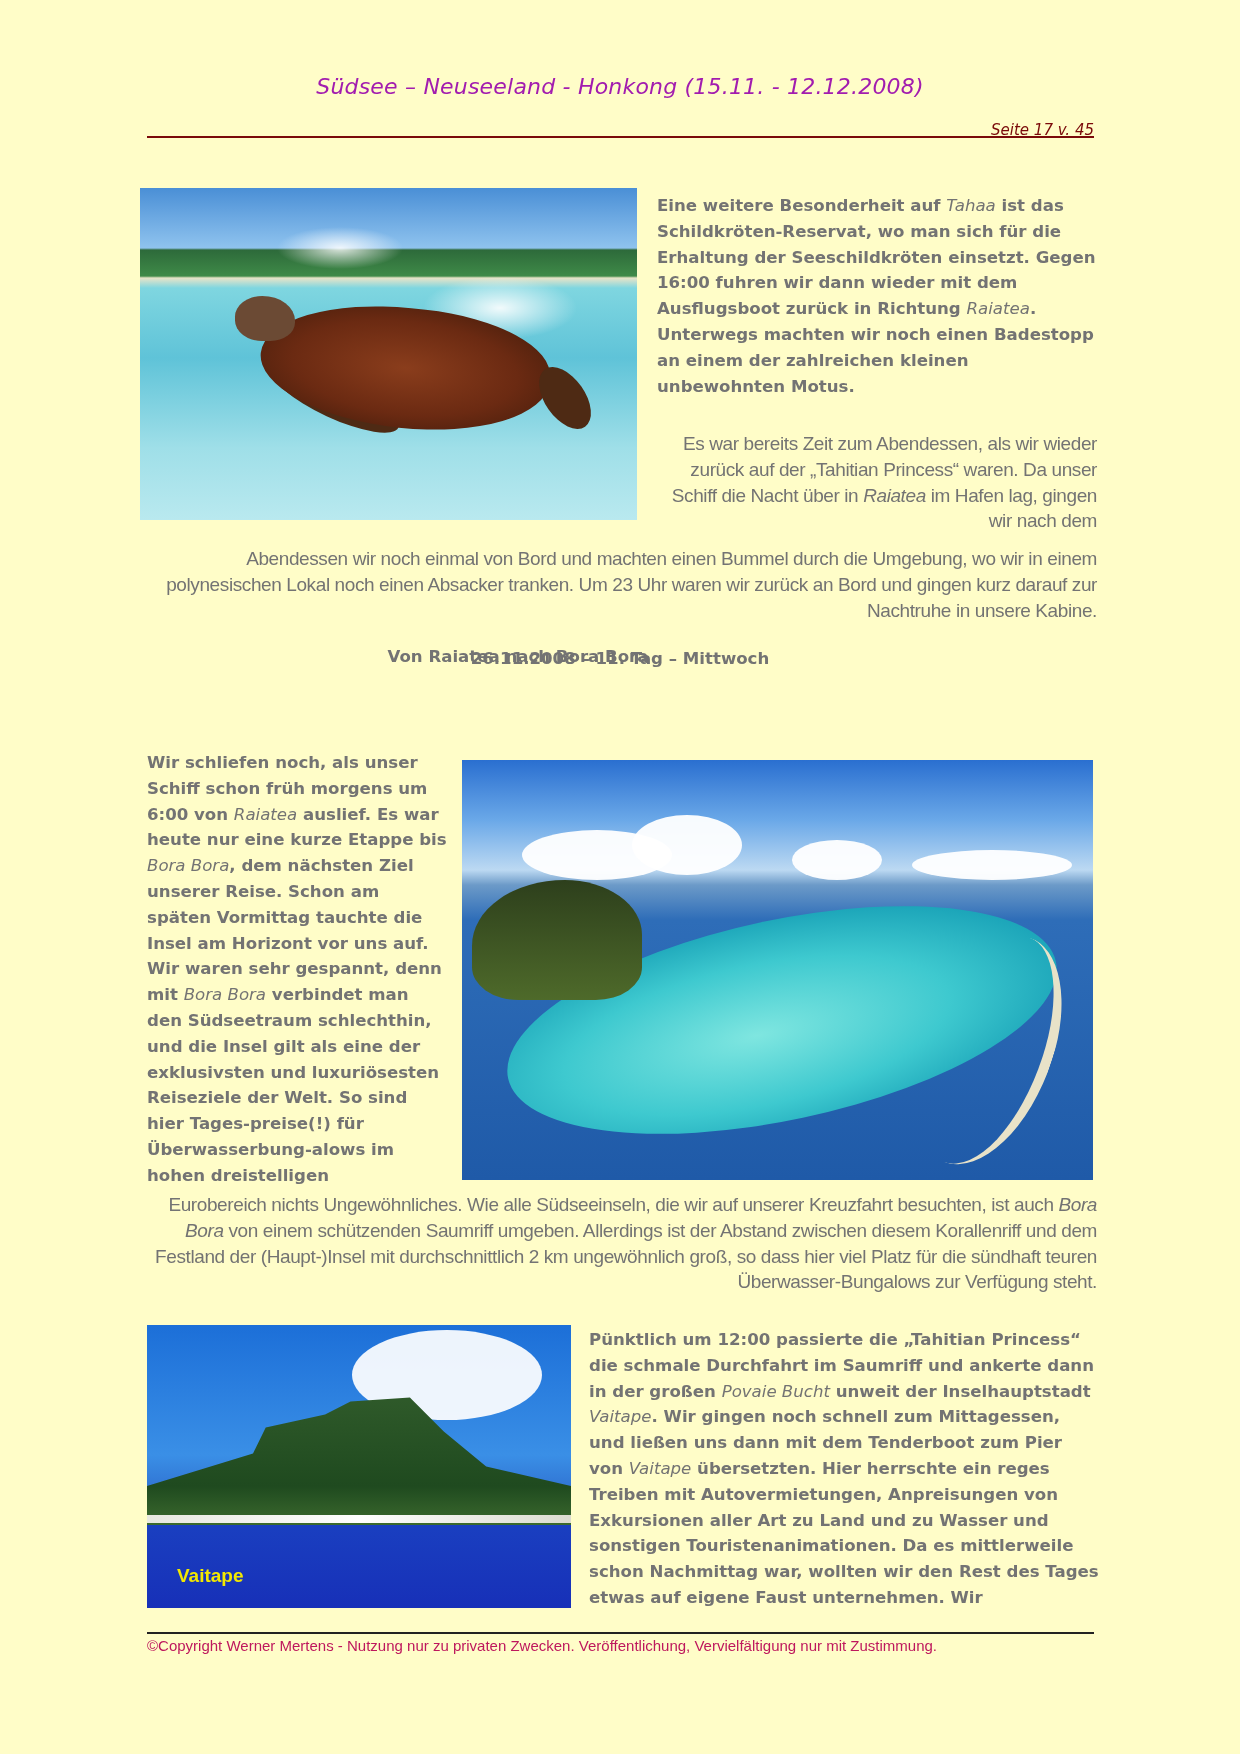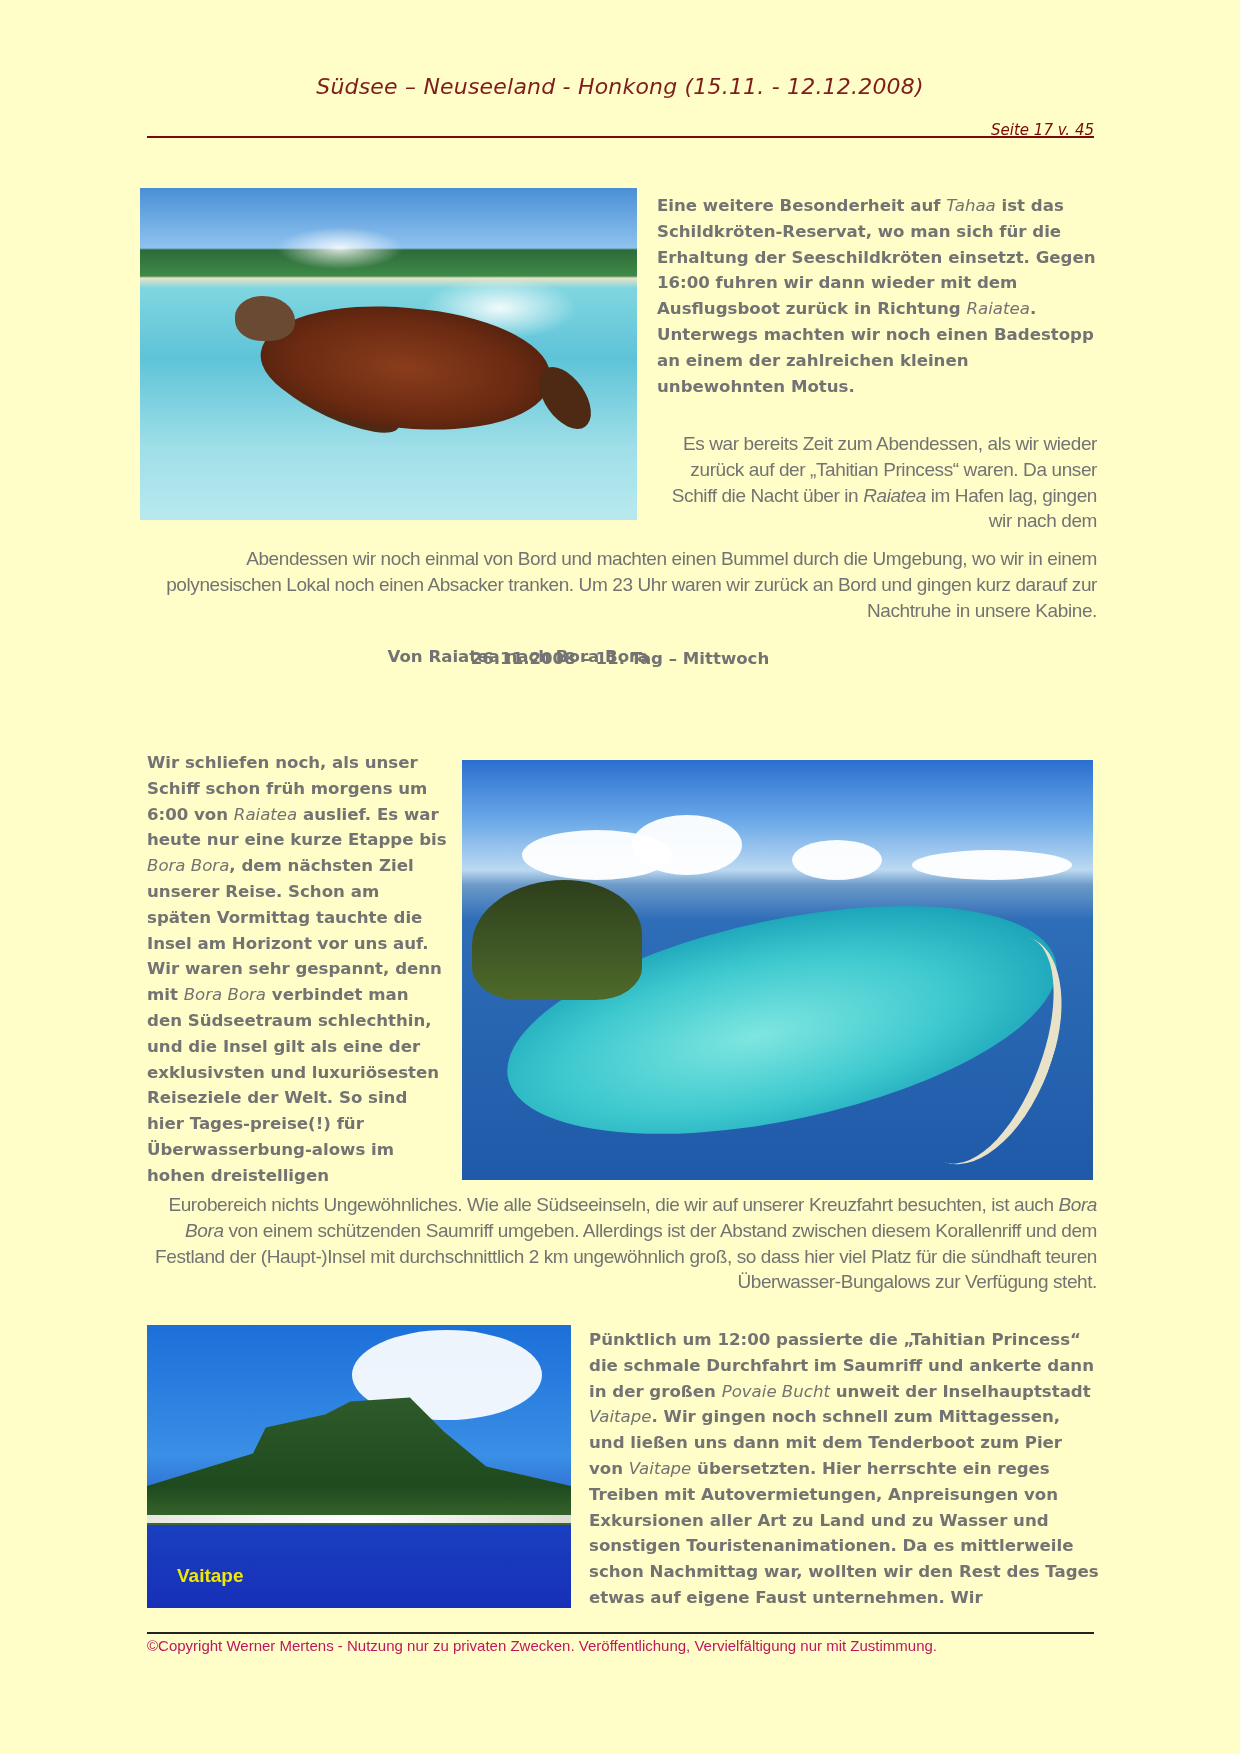--- a/index.html
+++ b/index.html
@@ -3,21 +3,21 @@
 <meta charset="utf-8">
 <style>
   html, body { margin:0; padding:0; }
   body {
     width:1240px; height:1754px; background:#fffdc8; position:relative; overflow:hidden;
     font-family:"DejaVu Sans", sans-serif; color:#7a0a0a;
   }
   .abs { position:absolute; }
   .hdr1 {
     left:0; width:1240px; top:74px; text-align:center; font-style:italic;
-    font-size:22px; color:#7f1d1d; font-family:"DejaVu Sans", sans-serif; letter-spacing:0.2px;
+    font-size:22px; color:#a21caf; font-family:"DejaVu Sans", sans-serif; letter-spacing:0.2px;
   }
   .hdr2 {
     left:147px; width:947px; top:108px; height:28px; border-bottom:2px solid #7a0a0a;
     font-style:italic; font-size:22px;
   }
   .hdr2 .main { position:absolute; left:158px; top:0; text-decoration:underline; }
   .hdr2 .page { position:absolute; right:0; top:13px; font-size:15px; text-decoration:underline; }
   .txt { font-size:16.6px; line-height:25.8px; font-weight:bold; color:#737373; }
   .txt i { font-weight:normal; }
   .cond { font-size:19px; letter-spacing:-0.4px; font-weight:normal; font-family:"Liberation Sans Narrow","Liberation Sans", sans-serif;text-align:right; }

